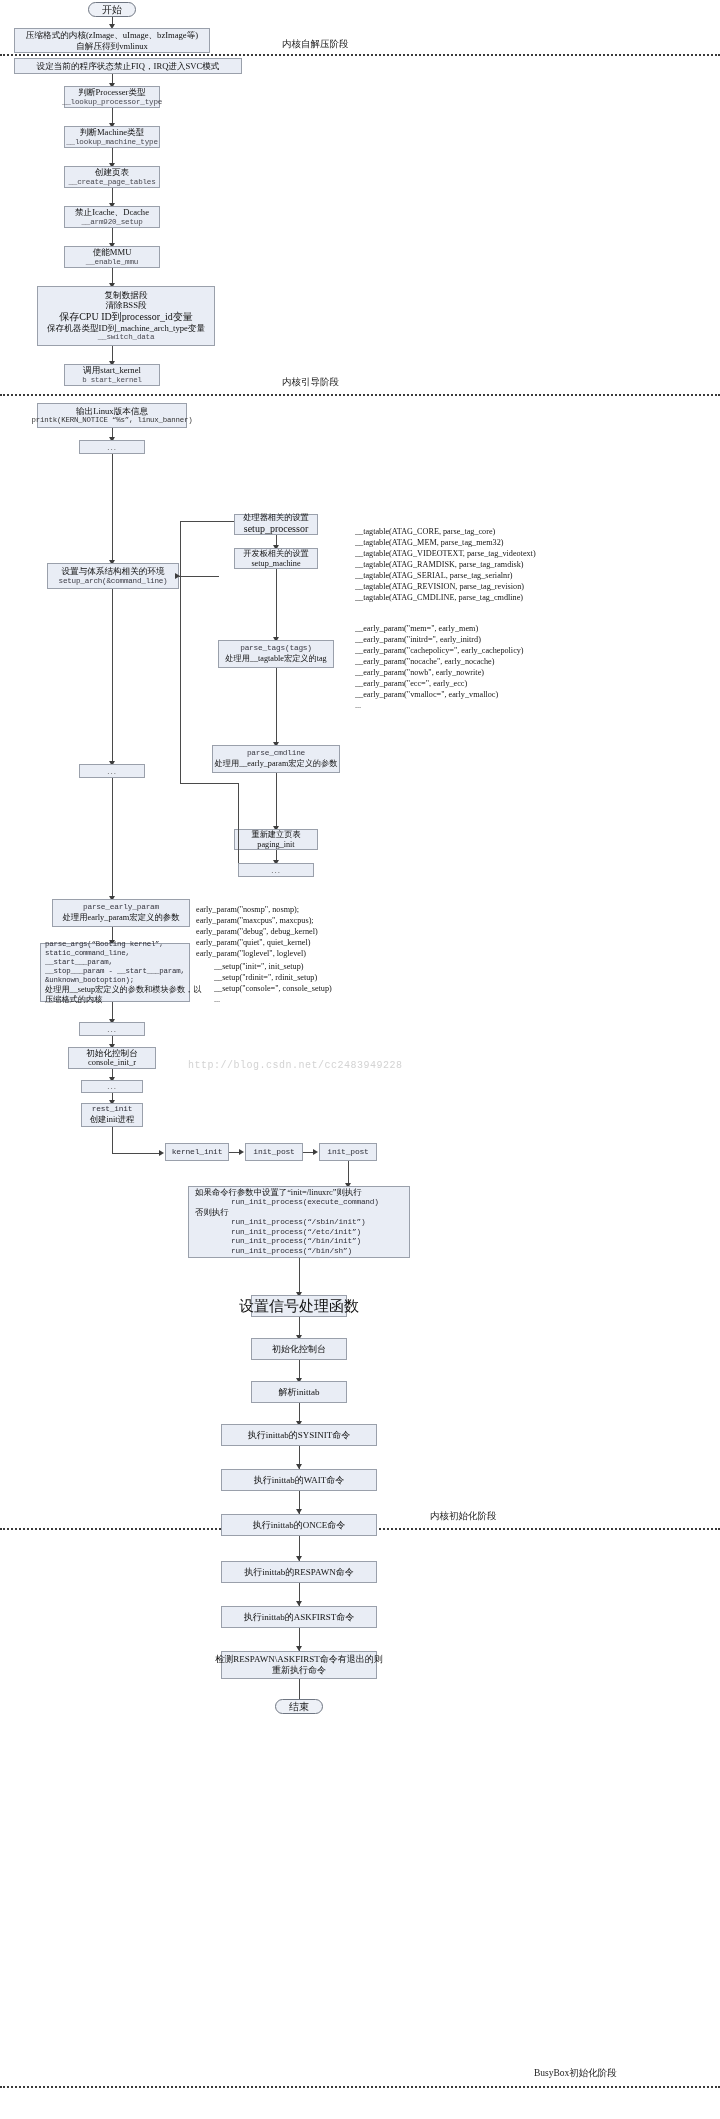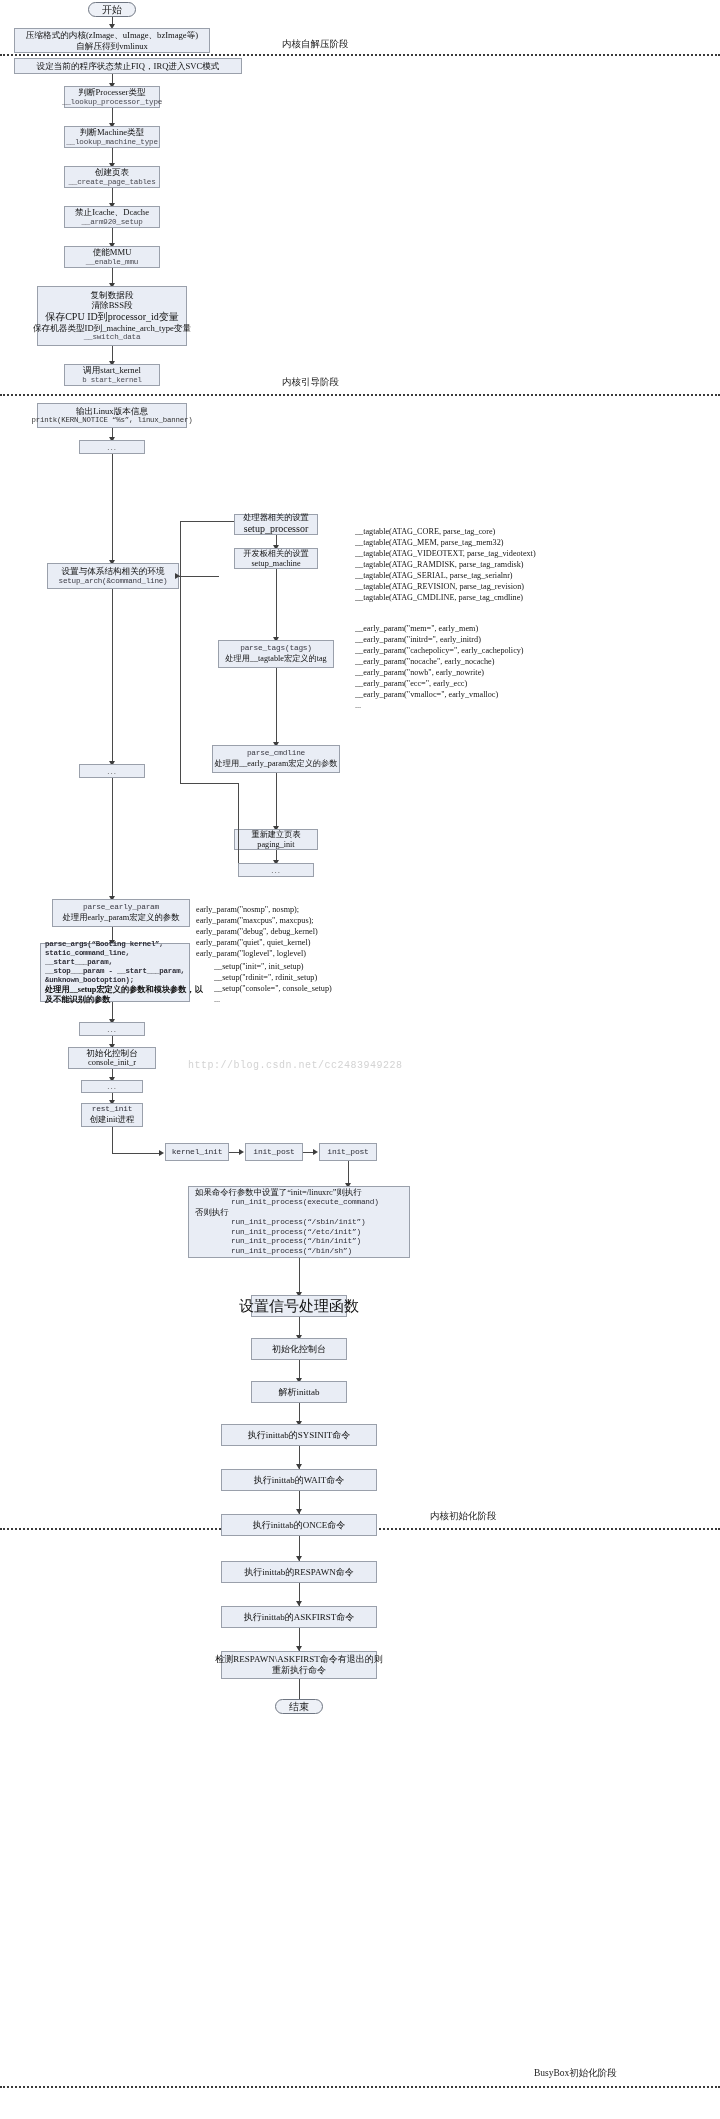--- a/index.html
+++ b/index.html
@@ -155,21 +155,21 @@
   <div class="vline" style="left:112px;top:228px;height:17px;"></div>
   <div class="arrow" style="left:109px;top:243px;"></div>
 
   <div class="node" style="left:64px;top:246px;width:96px;height:22px;">
     <span class="ln serif" style="font-size:8.6px">使能MMU</span>
     <span class="ln mono" style="font-size:7.6px;color:#4a4a52">__enable_mmu</span>
   </div>
   <div class="vline" style="left:112px;top:268px;height:17px;"></div>
   <div class="arrow" style="left:109px;top:283px;"></div>
 
-  <div class="node" style="left:37px;top:286px;width:150px;height:60px;">
+  <div class="node" style="left:37px;top:286px;width:178px;height:60px;">
     <span class="ln serif" style="font-size:8.6px">复制数据段</span>
     <span class="ln serif" style="font-size:8.6px">清除BSS段</span>
     <span class="ln serif" style="font-size:10px">保存CPU ID到processor_id变量</span>
     <span class="ln serif" style="font-size:8.6px">保存机器类型ID到_machine_arch_type变量</span>
     <span class="ln mono" style="font-size:7.6px;color:#4a4a52">__switch_data</span>
   </div>
   <div class="vline" style="left:112px;top:346px;height:17px;"></div>
   <div class="arrow" style="left:109px;top:361px;"></div>
 
   <div class="node" style="left:64px;top:364px;width:96px;height:22px;">
@@ -254,28 +254,28 @@
   <div class="vline" style="left:112px;top:778px;height:122px;"></div>
   <div class="arrow" style="left:109px;top:896px;"></div>
 
   <div class="node" style="left:52px;top:899px;width:138px;height:28px;">
     <span class="ln mono" style="font-size:7.8px;color:#3a3a44">parse_early_param</span>
     <span class="ln serif" style="font-size:8.4px">处理用early_param宏定义的参数</span>
   </div>
   <div class="vline" style="left:112px;top:927px;height:17px;"></div>
   <div class="arrow" style="left:109px;top:940px;"></div>
 
-  <div class="node left" style="left:40px;top:943px;width:150px;height:59px;padding:3px 4px;font-weight:bold;">
+  <div class="node left" style="left:40px;top:943px;width:150px;height:59px;padding:3px 4px;">
     <span class="ln mono" style="font-size:7.4px;color:#2e2e38">parse_args(“Booting kernel”,</span>
     <span class="ln mono" style="font-size:7.4px;color:#2e2e38">static_command_line,</span>
     <span class="ln mono" style="font-size:7.4px;color:#2e2e38">__start___param,</span>
     <span class="ln mono" style="font-size:7.4px;color:#2e2e38">__stop___param - __start___param,</span>
     <span class="ln mono" style="font-size:7.4px;color:#2e2e38">&amp;unknown_bootoption);</span>
     <span class="ln serif" style="font-size:8.2px">处理用__setup宏定义的参数和模块参数，以</span>
-    <span class="ln serif" style="font-size:8.2px">及不能识别的参数</span>
+    <span class="ln serif" style="font-size:8.2px">压缩格式的内核</span>
   </div>
   <div class="vline" style="left:112px;top:1002px;height:22px;"></div>
   <div class="arrow" style="left:109px;top:1019px;"></div>
 
   <div class="node" style="left:79px;top:1022px;width:66px;height:14px;">
     <span class="ln ellipsis">...</span>
   </div>
   <div class="vline" style="left:112px;top:1036px;height:12px;"></div>
   <div class="arrow" style="left:109px;top:1044px;"></div>
 

